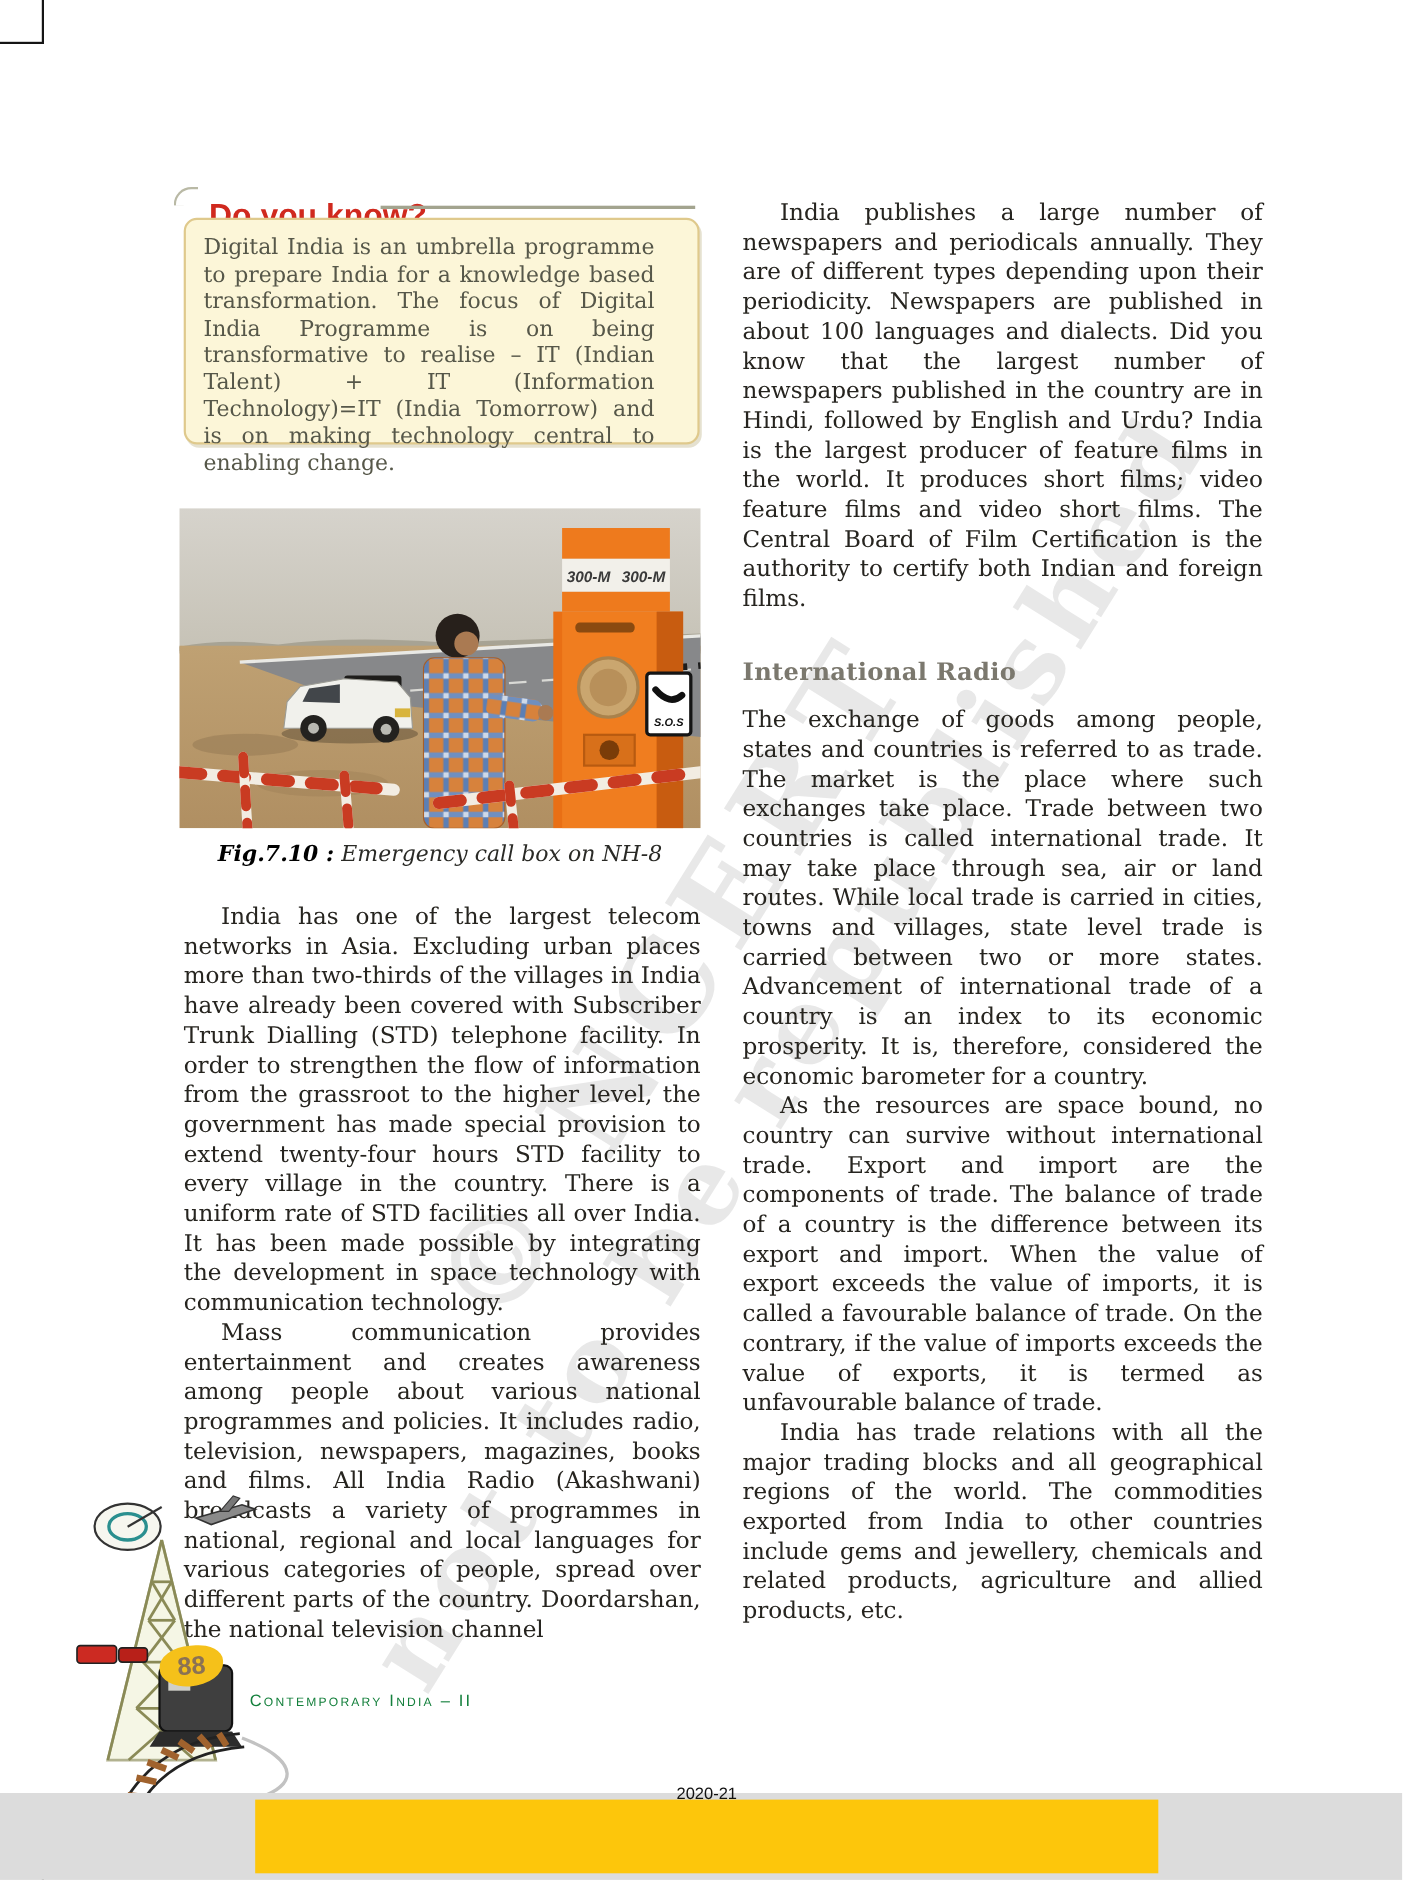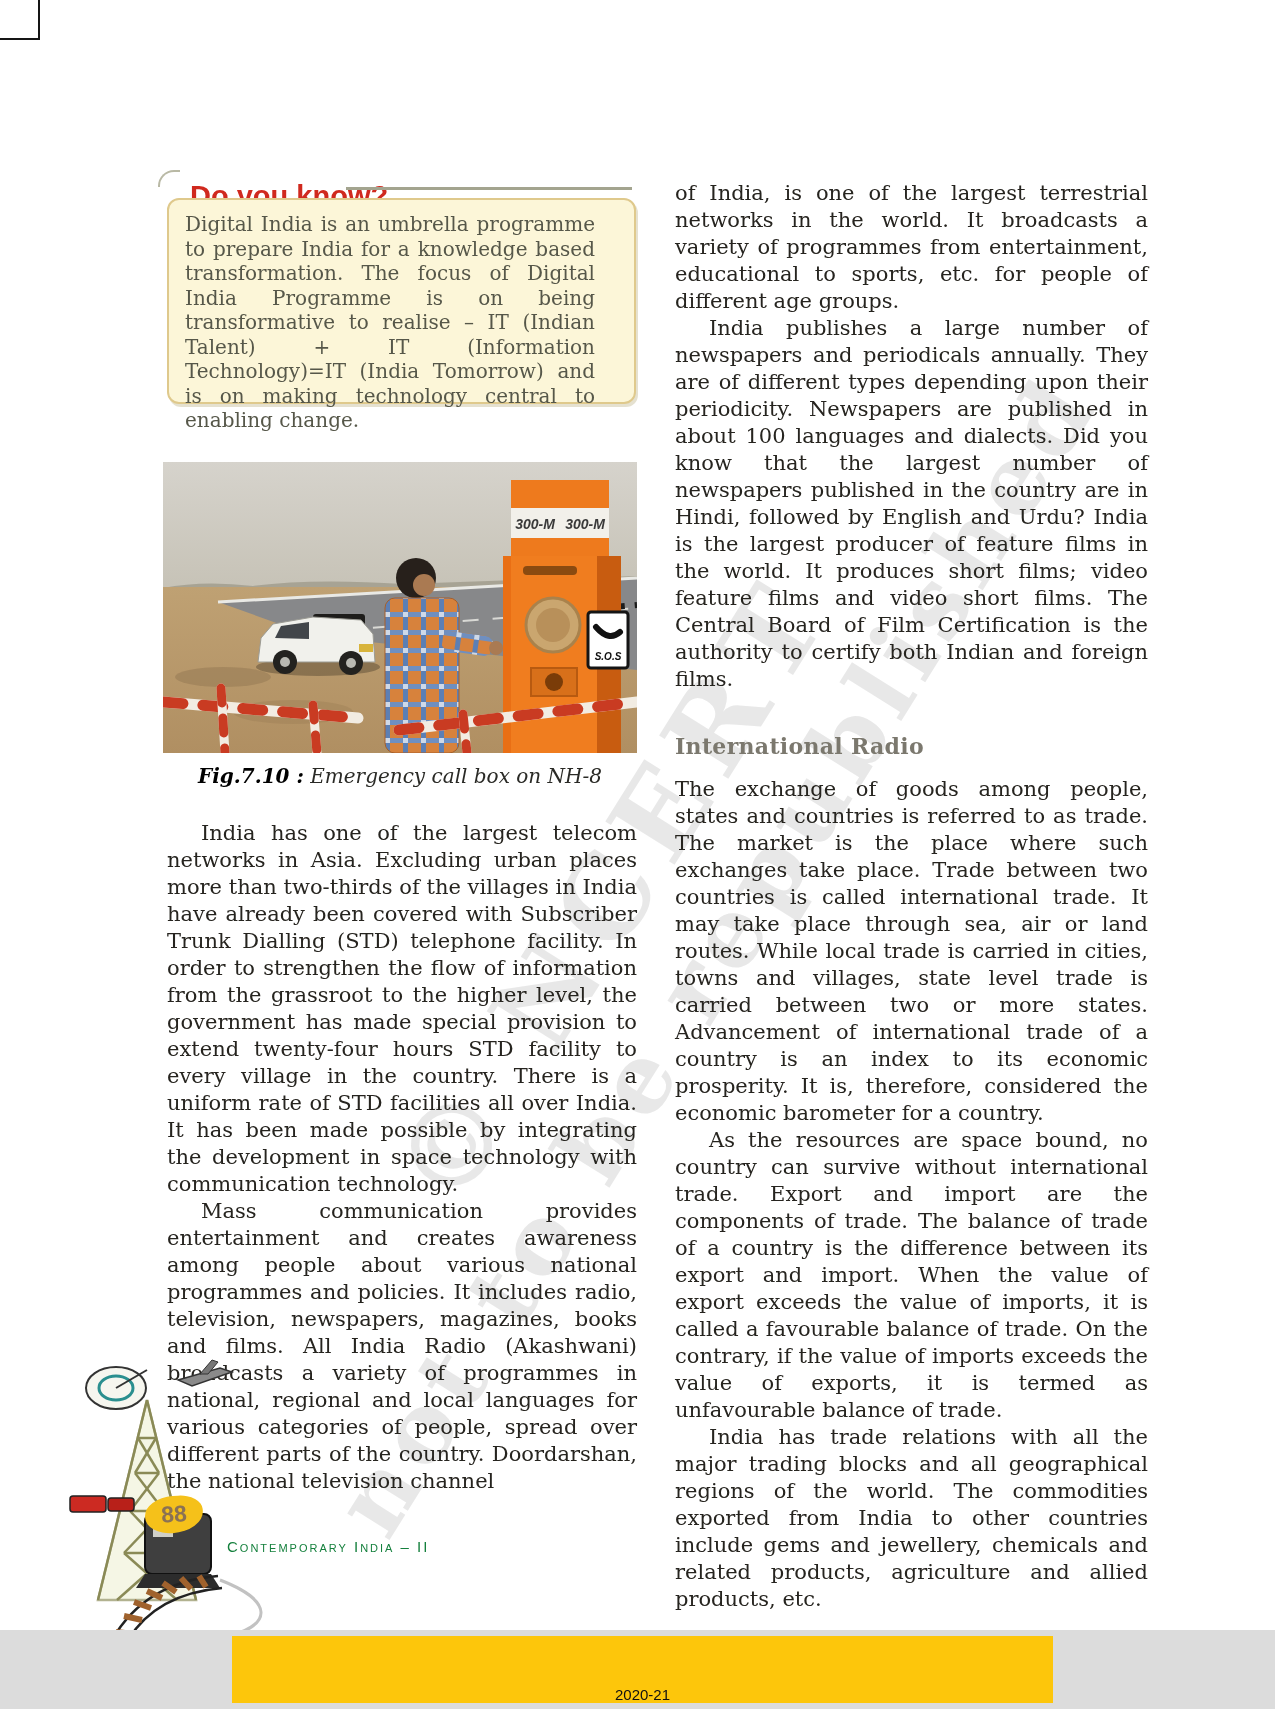--- a/index.html
+++ b/index.html
@@ -53,21 +53,21 @@
     display:flex;align-items:center;justify-content:center;
     font-family:"Liberation Sans","DejaVu Sans",sans-serif;
     font-weight:bold;font-size:23px;color:#8b7254;}
   .book-title{position:absolute;left:227px;top:1502px;
     font-family:"Liberation Sans","DejaVu Sans",sans-serif;
     font-variant:small-caps;font-size:15px;letter-spacing:2px;color:#15803d;margin-top:36px;}
 
   
   .strip{position:absolute;left:0;top:1630px;width:1275px;height:79px;background:#dcdcdc;}
   .yearbar{position:absolute;left:232px;top:1636px;width:821px;height:67px;background:#fdc60b;
-    display:flex;align-items:flex-end;justify-content:center;}
+    display:flex;align-items:flex-start;justify-content:center;}
   .yearbar span{font-family:"Liberation Sans","DejaVu Sans",sans-serif;
     font-size:15px;color:#111;margin-top:-14px;}
 
   .tower{position:absolute;left:50px;top:1348px;}
 </style>
 </head>
 <body>
 
 <div class="page">
 
@@ -178,21 +178,20 @@
     <div class="caption">
       <span class="cap-label">Fig.7.10 :</span><span class="cap-text"> Emergency call box on NH-8</span>
     </div>
 
     <div class="col left-col">
       <p class="indent">India has one of the largest telecom networks in Asia. Excluding urban places more than two-thirds of the villages in India have already been covered with Subscriber Trunk Dialling (STD) telephone facility. In order to strengthen the flow of information from the grassroot to the higher level, the government has made special provision to extend twenty-four hours STD facility to every village in the country. There is a uniform rate of STD facilities all over India. It has been made possible by integrating the development in space technology with communication technology.</p>
       <p class="indent">Mass communication provides entertainment and creates awareness among people about various national programmes and policies. It includes radio, television, newspapers, magazines, books and films. All India Radio (Akashwani) broadcasts a variety of programmes in national, regional and local languages for various categories of people, spread over different parts of the country. Doordarshan, the national television channel</p>
     </div>
 
     <div class="col right-col">
-      <p>of India, is one of the largest terrestrial networks in the world. It broadcasts a variety of programmes from entertainment, educational to sports, etc. for people of different age groups.</p>
       <p class="indent">India publishes a large number of newspapers and periodicals annually. They are of different types depending upon their periodicity. Newspapers are published in about 100 languages and dialects. Did you know that the largest number of newspapers published in the country are in Hindi, followed by English and Urdu? India is the largest producer of feature films in the world. It produces short films; video feature films and video short films. The Central Board of Film Certification is the authority to certify both Indian and foreign films.</p>
       <div class="section-heading">International Radio</div>
       <p>The exchange of goods among people, states and countries is referred to as trade. The market is the place where such exchanges take place. Trade between two countries is called international trade. It may take place through sea, air or land routes. While local trade is carried in cities, towns and villages, state level trade is carried between two or more states. Advancement of international trade of a country is an index to its economic prosperity. It is, therefore, considered the economic barometer for a country.</p>
       <p class="indent">As the resources are space bound, no country can survive without international trade. Export and import are the components of trade. The balance of trade of a country is the difference between its export and import. When the value of export exceeds the value of imports, it is called a favourable balance of trade. On the contrary, if the value of imports exceeds the value of exports, it is termed as unfavourable balance of trade.</p>
       <p class="indent">India has trade relations with all the major trading blocks and all geographical regions of the world. The commodities exported from India to other countries include gems and jewellery, chemicals and related products, agriculture and allied products, etc.</p>
     </div>
 
     <div class="tower">
       <svg width="230" height="292" viewBox="0 0 230 292">
 

